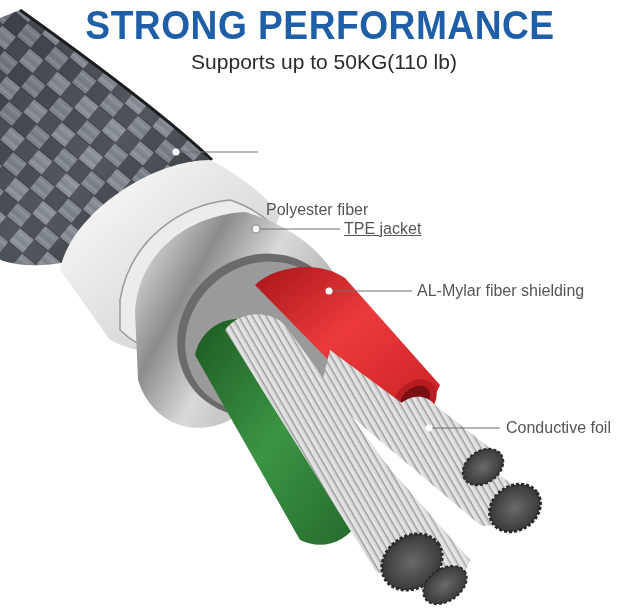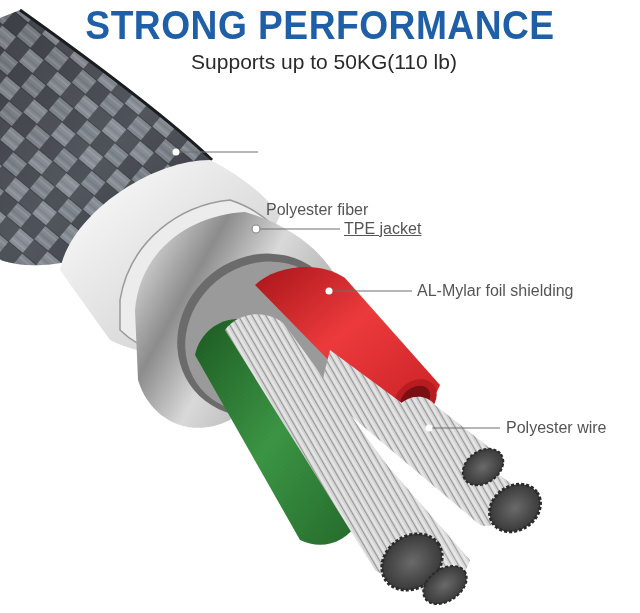--- a/index.html
+++ b/index.html
@@ -126,14 +126,14 @@
   <g>
     <circle cx="176" cy="152" r="3.5" fill="#ffffff"></circle>
     <circle cx="256" cy="229" r="4" fill="#ffffff" stroke="#888" stroke-width="1.2"></circle>
     <circle cx="329" cy="291" r="3.5" fill="#ffffff"></circle>
     <circle cx="429" cy="428" r="3.5" fill="#ffffff"></circle>
   </g>
 </svg>
 
 <div class="callout-label" style="left:266px; top:152px;margin-top:48px;">Polyester fiber</div>
 <div class="callout-label" style="left:344px; top:219px;text-decoration:underline;">TPE jacket</div>
-<div class="callout-label" style="left:417px; top:281px;">AL-Mylar foil shielding</div>
-<div class="callout-label" style="left:506px; top:418px;">Polyester wire</div>
+<div class="callout-label" style="left:417px; top:281px;">AL-Mylar fiber shielding</div>
+<div class="callout-label" style="left:506px; top:418px;">Conductive foil</div>
 
 </body></html>

